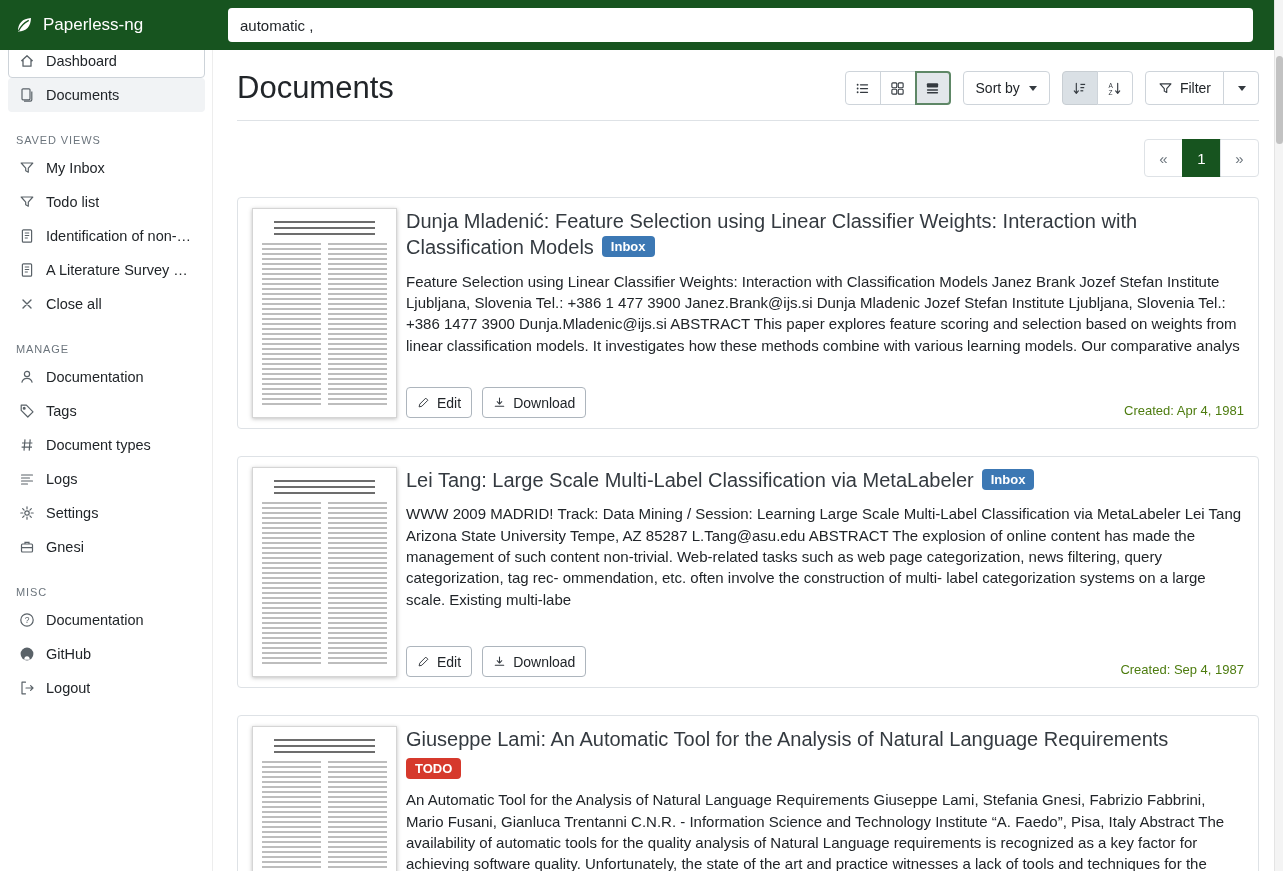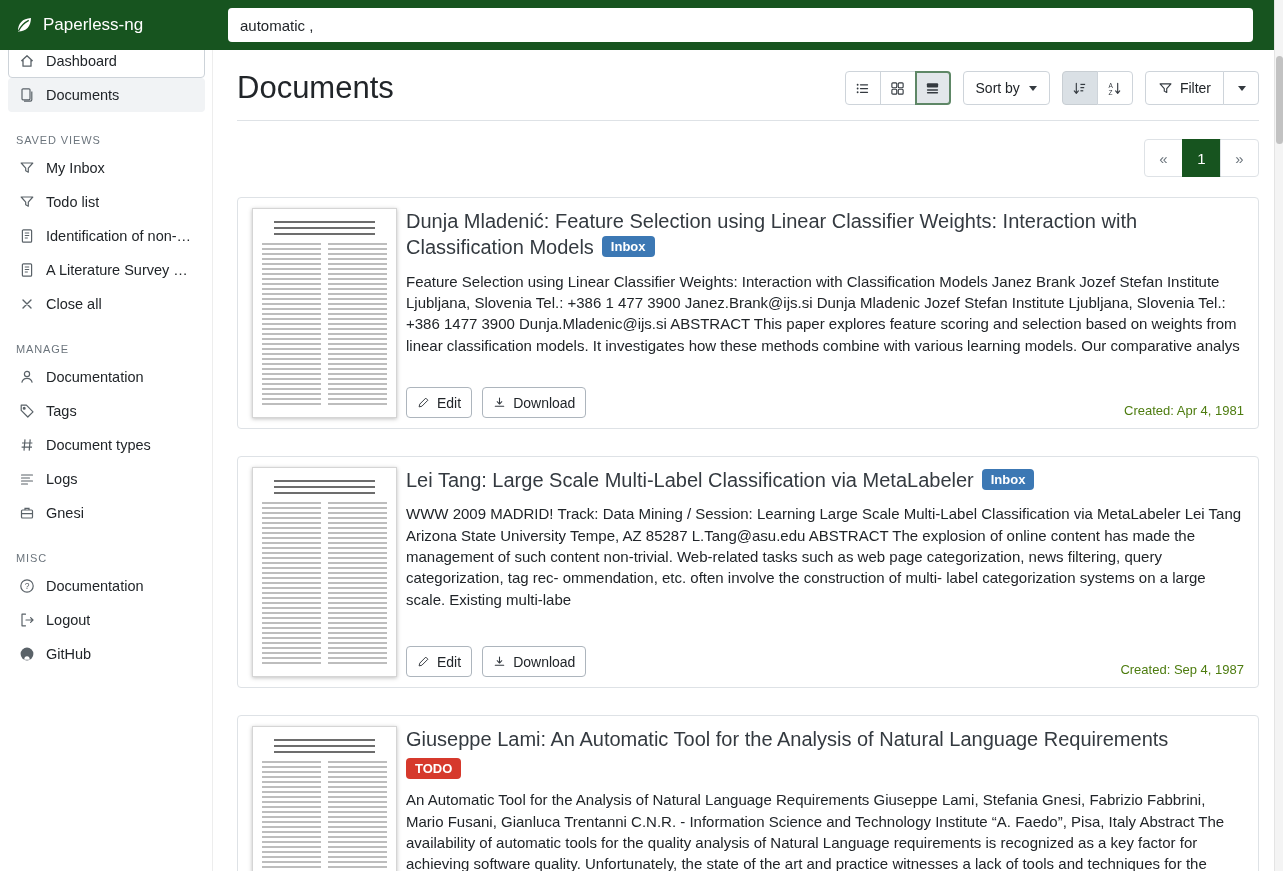--- a/index.html
+++ b/index.html
@@ -243,54 +243,63 @@
   <div class="nav-item">
     <span class="ico">
         <svg viewBox="0 0 16 16" fill="none" stroke="currentColor" stroke-width="1.2" stroke-linecap="round">
           <path d="M2.5 4h11M2.5 7h8M2.5 10h11M2.5 13h6"></path>
         </svg>
       </span>
     <span class="nav-label">Logs</span>
   </div>
   <div class="nav-item">
     <span class="ico">
+        <svg viewBox="0 0 16 16" fill="none" stroke="currentColor" stroke-width="1.2" stroke-linecap="round">
+          <circle cx="8" cy="8" r="2.2"></circle>
+          <path d="M8 1.8v2M8 12.2v2M1.8 8h2M12.2 8h2M3.7 3.7l1.4 1.4M10.9 10.9l1.4 1.4M12.3 3.7l-1.4 1.4M5.1 10.9l-1.4 1.4"></path>
+        </svg>
+      </span>
+    <span class="nav-label">Settings</span>
+  </div>
+  <div class="nav-item">
+    <span class="ico">
         <svg viewBox="0 0 16 16" fill="none" stroke="currentColor" stroke-width="1.2">
           <rect x="2.5" y="5" width="11" height="8" rx="1"></rect>
           <path d="M6 5V3.4h4V5M2.5 8.6h11"></path>
         </svg>
       </span>
     <span class="nav-label">Gnesi</span>
   </div>
 
   <div class="section-heading">MISC</div>
   <div class="nav-item">
     <span class="ico">
         <svg viewBox="0 0 16 16">
           <circle cx="8" cy="8" r="6.2" fill="none" stroke="currentColor" stroke-width="1.2"></circle>
           <text x="8" y="11" text-anchor="middle" font-size="8.5" fill="currentColor">?</text>
         </svg>
       </span>
     <span class="nav-label">Documentation</span>
   </div>
   <div class="nav-item">
     <span class="ico">
+        <svg viewBox="0 0 16 16">
+          <circle cx="8" cy="8" r="6.4" fill="currentColor"></circle>
+          <path d="M5.2 13.8c0-2.5 1.2-3.5 2.8-3.5s2.8 1 2.8 3.5" fill="#fff"></path>
+        </svg>
+      </span>
+    <span class="nav-label">GitHub</span>
+  </div>
+  <div class="nav-item">
+    <span class="ico">
         <svg viewBox="0 0 16 16" fill="none" stroke="currentColor" stroke-width="1.2" stroke-linecap="round" stroke-linejoin="round">
           <path d="M6.5 2.2H3v11.6h3.5M7 8h7M11.6 5.6 14 8l-2.4 2.4"></path>
         </svg>
       </span>
     <span class="nav-label">Logout</span>
-  </div>
-  <div class="nav-item">
-    <span class="ico">
-        <svg viewBox="0 0 16 16">
-          <circle cx="8" cy="8" r="6.4" fill="currentColor"></circle>
-          <path d="M5.2 13.8c0-2.5 1.2-3.5 2.8-3.5s2.8 1 2.8 3.5" fill="#fff"></path>
-        </svg>
-      </span>
-    <span class="nav-label">GitHub</span>
   </div>
 </nav>
 
 <div class="main">
 
   <div class="page-header">
     <h1 class="page-title">Documents</h1>
     <div class="controls">
       <div class="btn-group">
         <button class="btn icon-btn">

